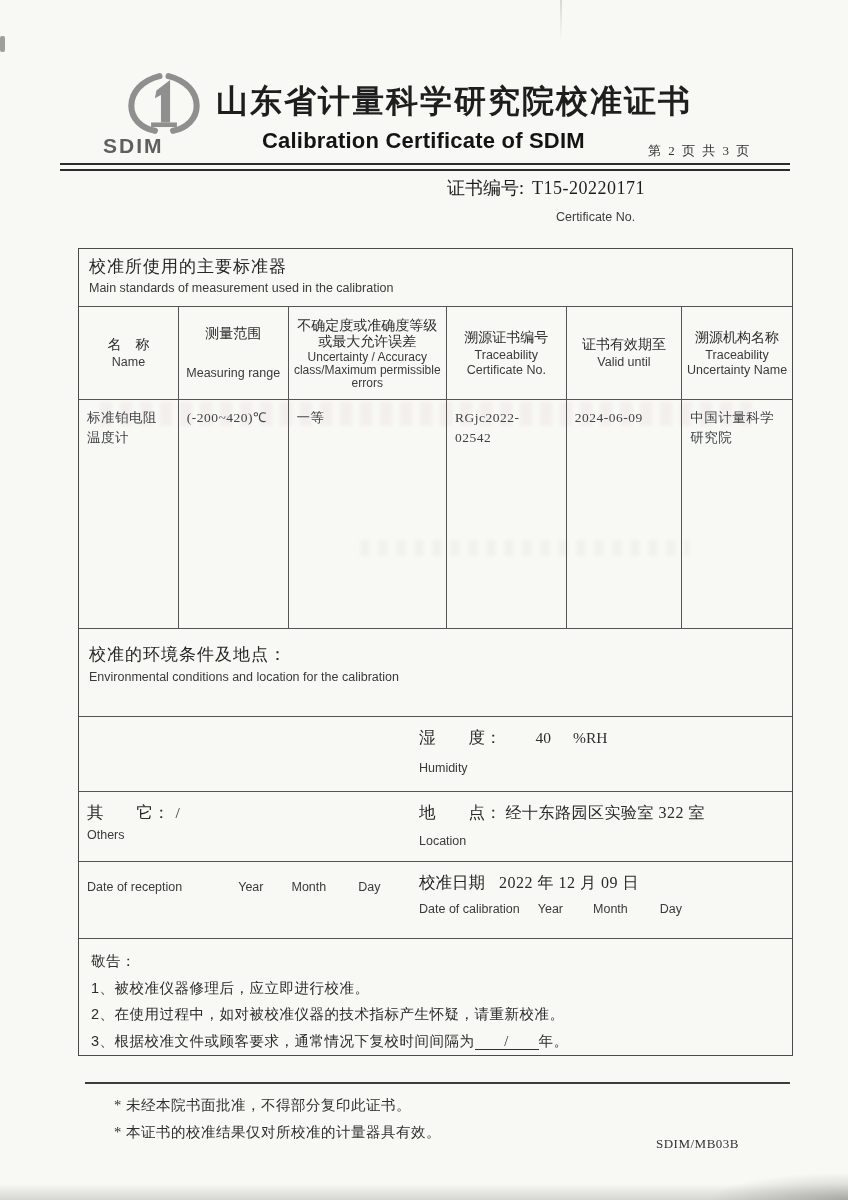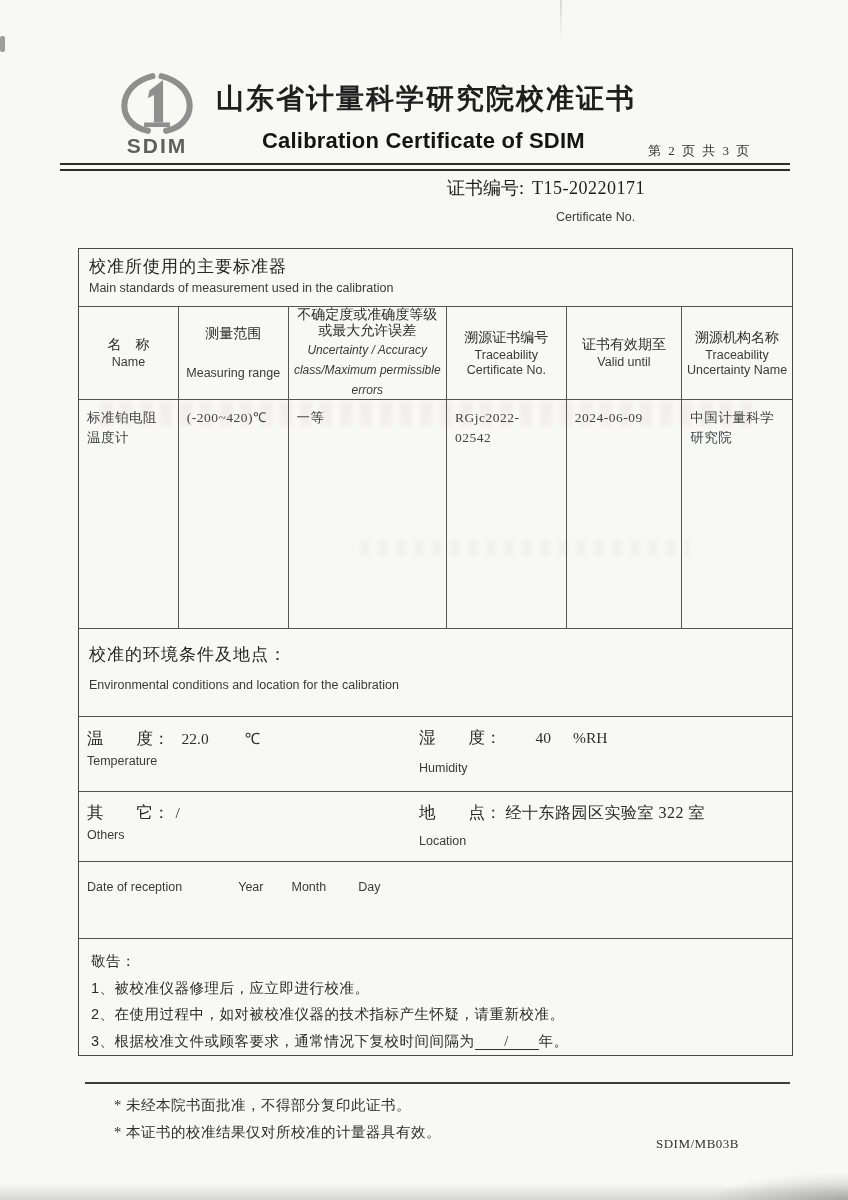--- a/index.html
+++ b/index.html
@@ -2,25 +2,25 @@
 <html><head>
 <meta charset="utf-8">
 <style>
   html,body {margin:0; padding:0; background:#e9e8e5;}
   .page {
     position:relative; width:848px; height:1200px; margin:0 auto;
     background:#f8f8f5; overflow:hidden;
     font-family:"Liberation Sans", sans-serif; color:#2b2b2b;
   }
   
-  .logo {position:absolute; left:96px; top:72px; width:122px; text-align:center;}
+  .logo {position:absolute; left:103px; top:72px; width:122px; text-align:left;}
   .logo svg {display:block; margin:0 auto;}
   .logo-text {font-size:21px; font-weight:bold; color:#5f5f5f; letter-spacing:2px; margin-top:-4px;}
   .title-cn {position:absolute; left:216px; top:80px; font-family:"Liberation Serif",serif;
-    font-size:28px; font-weight:700; letter-spacing:2px; color:#1e1e1e; white-space:nowrap;}
+    font-size:32px; font-weight:700; letter-spacing:2px; color:#1e1e1e; white-space:nowrap;}
   .title-en {position:absolute; left:262px; top:128px; font-size:22px; font-weight:bold;
     color:#141414; letter-spacing:0.2px; white-space:nowrap;}
   .page-info {position:absolute; left:648px; top:142px; font-family:"Liberation Serif",serif;
     font-size:13px; color:#333; letter-spacing:2px; white-space:nowrap;}
   .double-rule {position:absolute; left:60px; top:163px; width:730px; height:4px;
     border-top:2px solid #2c2c2c; border-bottom:2px solid #2c2c2c;}
   .certno {position:absolute; left:447px; top:176px; font-family:"Liberation Serif",serif;
     font-size:18px; color:#1d1d1d; white-space:nowrap;}
   .certno .val {margin-left:8px; letter-spacing:0.5px;}
   .certno-en {position:absolute; left:556px; top:210px; font-size:12.5px; color:#3c3c3c;}
@@ -36,27 +36,27 @@
 
   .thead {height:93px; display:flex;}
   .tbody {height:229px; display:flex;}
   .cell {box-sizing:border-box; border-right:1px solid #555; display:flex; flex-direction:column;
     justify-content:center; align-items:center; text-align:center; padding:2px 4px;}
   .cell.last {border-right:none;}
   .c1{width:14%;} .c2{width:15.4%;gap:22px;} .c3{width:22.2%;} .c4{width:16.8%;} .c5{width:16.2%;} .c6{width:15.4%;}
   .th-cn {font-size:14px; color:#2c2c2c; line-height:17px;}
   .th-en {font-size:12.5px; color:#3a3a3a; line-height:14.5px; margin-top:2px;}
   .c3 .th-cn {line-height:16px;}
-  .c3 .th-en {font-size:12px; line-height:20px; margin-top:2px;font-style:italic;}
+  .c3 .th-en {font-size:12px; line-height:13px; margin-top:2px;}
   .tbody .cell {justify-content:flex-start; align-items:flex-start; text-align:left;
     padding:8px 12px 0 8px; font-family:"Liberation Serif",serif; font-size:13.5px;
     color:#3f4347; line-height:20px; letter-spacing:0.5px;}
 
   .env {height:88px; padding:14px 10px 0;}
-  .env .sec-title-en {margin-top:12px;}
+  .env .sec-title-en {margin-top:4px;}
 
   .temp {height:75px;} .others {height:70px;} .dates {height:77px;}
   .colL {position:absolute; left:8px; top:10px; white-space:nowrap;}
   .colR {position:absolute; left:340px; top:10px; white-space:nowrap;}
   .lab {font-size:16.5px; color:#262626;}
   .val-serif {font-family:"Liberation Serif",serif; font-size:15.5px; color:#2e2e2e;}
   .sub-en {font-size:12.5px; color:#3a3a3a; white-space:nowrap;}
   .mt4{margin-top:4px;} .mt8{margin-top:8px;} .mt10{margin-top:10px;} .mt12{margin-top:12px;}
   .ml4{margin-left:4px;} .ml6{margin-left:6px;} .ml12{margin-left:12px;} .ml14{margin-left:14px;}
   .ml18{margin-left:18px;} .ml22{margin-left:22px;} .ml28{margin-left:28px;}
@@ -157,26 +157,20 @@
       <div class="cell c5">2024-06-09</div>
       <div class="cell c6 last">中国计量科学研究院</div>
     </div>
 
     <div class="rowb env">
       <div class="sec-title-cn">校准的环境条件及地点：</div>
       <div class="sec-title-en">Environmental conditions and location for the calibration</div>
     </div>
 
     <div class="rowb temp">
-      <div class="colL">
-        <div>
-          <span class="lab">温　　度：</span><span class="val-serif ml12">22.0</span><span class="val-serif ml36">℃</span>
-        </div>
-        <div class="sub-en mt4">Temperature</div>
-      </div>
       <div class="colR">
         <div>
           <span class="lab">湿　　度：</span><span class="val-serif ml34">40</span><span class="val-serif ml22">%RH</span>
         </div>
         <div class="sub-en mt12">Humidity</div>
       </div>
     </div>
 
     <div class="rowb others">
       <div class="colL">
@@ -190,20 +184,28 @@
           <span class="lab">地　　点：</span><span class="date-serif ml4">经十东路园区实验室 322 室</span>
         </div>
         <div class="sub-en mt10">Location</div>
       </div>
     </div>
 
     <div class="rowb dates">
       <div class="colL">
         <div class="sub-en mt8">
           <span>Date of reception</span><span class="ml56">Year</span><span class="ml28">Month</span><span class="ml32">Day</span>
+        </div>
+      </div>
+      <div class="colR">
+        <div>
+          <span class="lab">校准日期</span><span class="date-serif ml14">2022 年 12 月 09 日</span>
+        </div>
+        <div class="sub-en mt8">
+          <span>Date of calibration</span><span class="ml18">Year</span><span class="ml30">Month</span><span class="ml32">Day</span>
         </div>
       </div>
     </div>
 
     <div class="rowb notice">
       <div class="notice-line">敬告：</div>
       <div class="notice-line">1、被校准仪器修理后，应立即进行校准。</div>
       <div class="notice-line">2、在使用过程中，如对被校准仪器的技术指标产生怀疑，请重新校准。</div>
       <div class="notice-line">
         <span>3、根据校准文件或顾客要求，通常情况下复校时间间隔为</span><span class="blank">/</span><span>年。</span>

